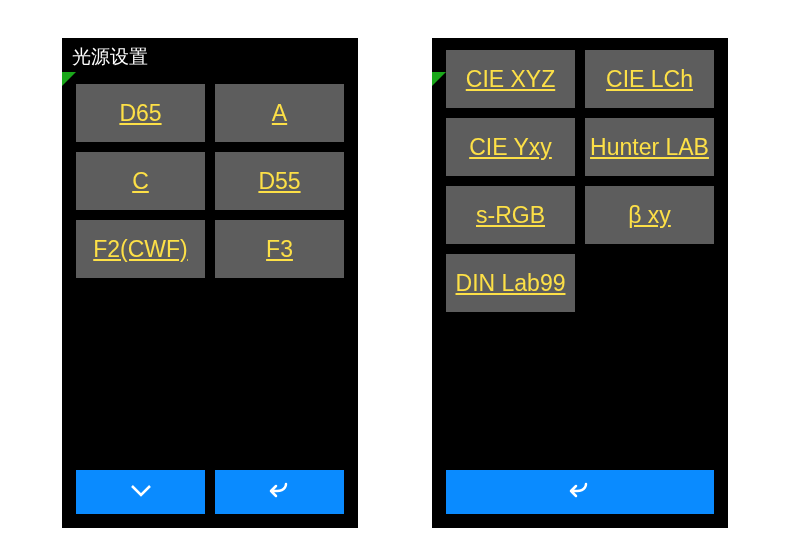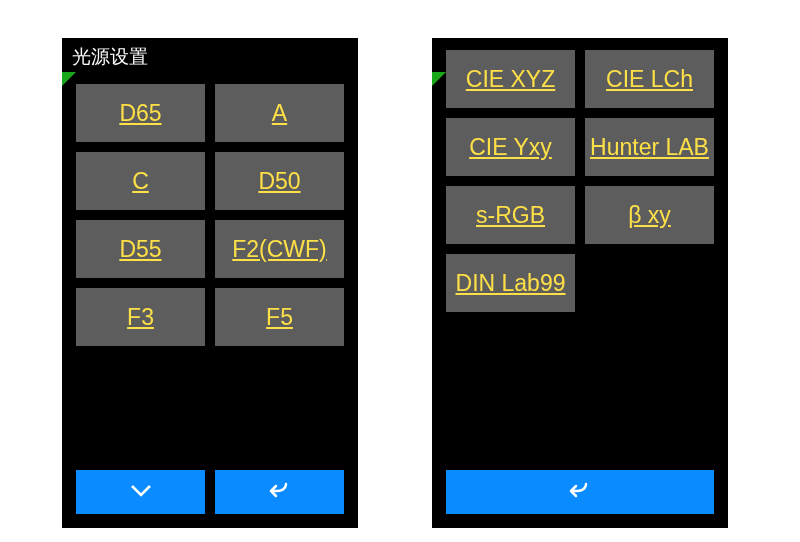--- a/index.html
+++ b/index.html
@@ -77,25 +77,23 @@
 </head>
 <body>
 
 <div class="screen left">
   <div class="title-bar">光源设置</div>
   <div class="corner-mark"></div>
   <div class="grid">
     <div class="opt">D65</div>
     <div class="opt">A</div>
     <div class="opt">C</div>
-    <div class="opt">D50</div>
     <div class="opt">D55</div>
     <div class="opt">F2(CWF)</div>
     <div class="opt">F3</div>
-    <div class="opt">F5</div>
   </div>
   <div class="bottom-bar">
     <div class="btn">
       <span>
         <svg viewBox="0 0 28 20">
             <polyline points="5,6 14,15 23,6"></polyline>
           </svg>
       </span>
     </div>
     <div class="btn">

